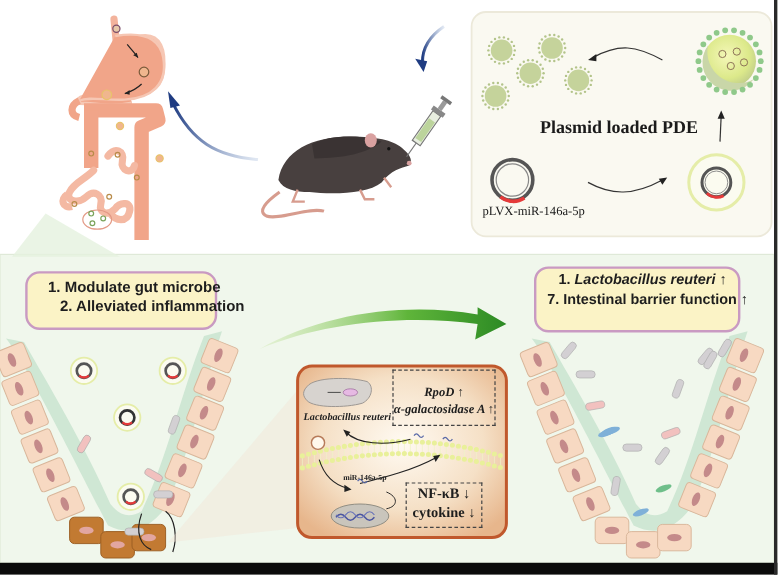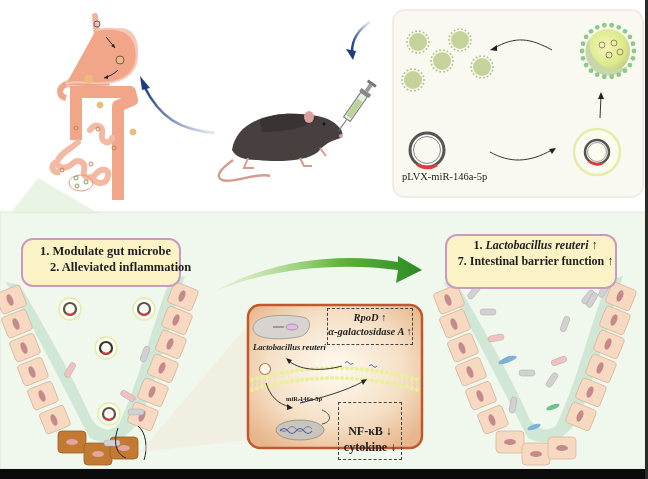--- a/index.html
+++ b/index.html
@@ -1,18 +1,18 @@
 <!DOCTYPE html>
 <html><head>
 <meta charset="utf-8">
 <style>
   html, body { margin:0; padding:0; }
   body { width:648px; height:479px; position:relative; overflow:hidden; background:#ffffff; font-family:"Liberation Serif", serif; }
   #stage { position:absolute; left:0; top:0; width:648px; height:479px; }
-  .box-note { position:absolute; background:#fbf3c6; border:2px solid #c99ac2; border-radius:12px; font-family:Liberation Serif, serif; font-weight:bold; font-size:12.5px; line-height:16px; color:#1e1e1e;margin-top:12px; }
+  .box-note { position:absolute; background:#fbf3c6; border:2px solid #c99ac2; border-radius:12px; font-family:Liberation Sans, sans-serif; font-weight:bold; font-size:12.5px; line-height:16px; color:#1e1e1e; }
   .box-note div { white-space:nowrap; }
   #pde-title { position:absolute; left:450px; top:99px; font-size:15px; font-weight:bold; font-family:"Liberation Serif", serif; color:#1a1a1a; white-space:nowrap; }
   #plasmid-label { position:absolute; left:402px; top:171px; font-size:10.5px; font-weight:normal; font-family:"Liberation Serif", serif; color:#1a1a1a; white-space:nowrap; }
   .inset-lbl { position:absolute; font-family:"Liberation Serif", serif; font-style:italic; font-weight:bold; color:#222; white-space:nowrap; }
   .dash-box { position:absolute; border:1.5px dashed #444; font-family:"Liberation Serif", serif; font-weight:bold; color:#1e1e1e; text-align:center; }
 </style>
 </head>
 <body>
 
 <div id="stage">
@@ -575,41 +575,42 @@
   <g>
     <ellipse cx="300" cy="430" rx="24" ry="10" fill="#c9c5bc" stroke="#8c8a80" stroke-width="0.8"></ellipse>
     <path d="M280,431 q4,-5 8,0 q4,5 8,0 q4,-5 8,0 q4,5 8,0" stroke="#4b55a0" stroke-width="1.2" fill="none"></path>
     <path d="M280,429 q4,5 8,0 q4,-5 8,0 q4,5 8,0 q4,-5 8,0" stroke="#6a74b8" stroke-width="0.9" fill="none"></path>
   </g>
 
   <rect x="0" y="469" width="648" height="10" fill="#0b0b0b"></rect>
   <rect x="645" y="0" width="3" height="479" fill="#2a2a2a"></rect>
 </svg>
 
+<div id="pde-title">Plasmid loaded PDE</div>
 <div id="plasmid-label">pLVX-miR-146a-5p</div>
 
 <div class="box-note" style="left:21px; top:226px; width:156px; height:42px; padding:3px 0 0 0;">
   <div style="padding-left:17px;">1. Modulate gut microbe</div>
   <div style="padding-left:27px;">2. Alleviated inflammation</div>
 </div>
 
 <div class="box-note" style="left:445px; top:222px; width:168px; height:50px; padding:1px 0 0 0; line-height:16px; font-size:12px;text-align:center;">
   <div style="padding-left:9px;">
     <span>1. </span><i>Lactobacillus reuteri</i><span> ↑</span>
   </div>
   <div style="padding-left:9px;">
     <span>7. Intestinal barrier function </span><span>↑</span>
   </div>
 </div>
 
 <div class="inset-lbl" style="left:253px; top:342px; font-size:8.5px;">Lactobacillus reuteri</div>
 <div class="inset-lbl" style="left:286px; top:395px; font-size:6.5px; font-style:normal;">miR-146a-5p</div>
 
-<div class="dash-box" style="left:327px; top:308px; width:84px; height:33px; font-style:italic; font-size:10.5px; line-height:14px; padding-top:2px;">
+<div class="dash-box" style="left:327px; top:308px; width:84px; height:33px; font-style:italic; font-size:10.5px; line-height:14px; padding-top:12px;">
   <div>RpoD ↑</div>
   <div>α-galactosidase A ↑</div>
 </div>
 
-<div class="dash-box" style="left:338px; top:402px; width:62px; height:36px; font-size:12px; line-height:16px; padding-top:20px;">
+<div class="dash-box" style="left:338px; top:402px; width:62px; height:36px; font-size:12px; line-height:16px; padding-top:0;">
   <div>NF-κB ↓</div>
   <div>cytokine ↓</div>
 </div>
 </div>
 
 </body></html>

